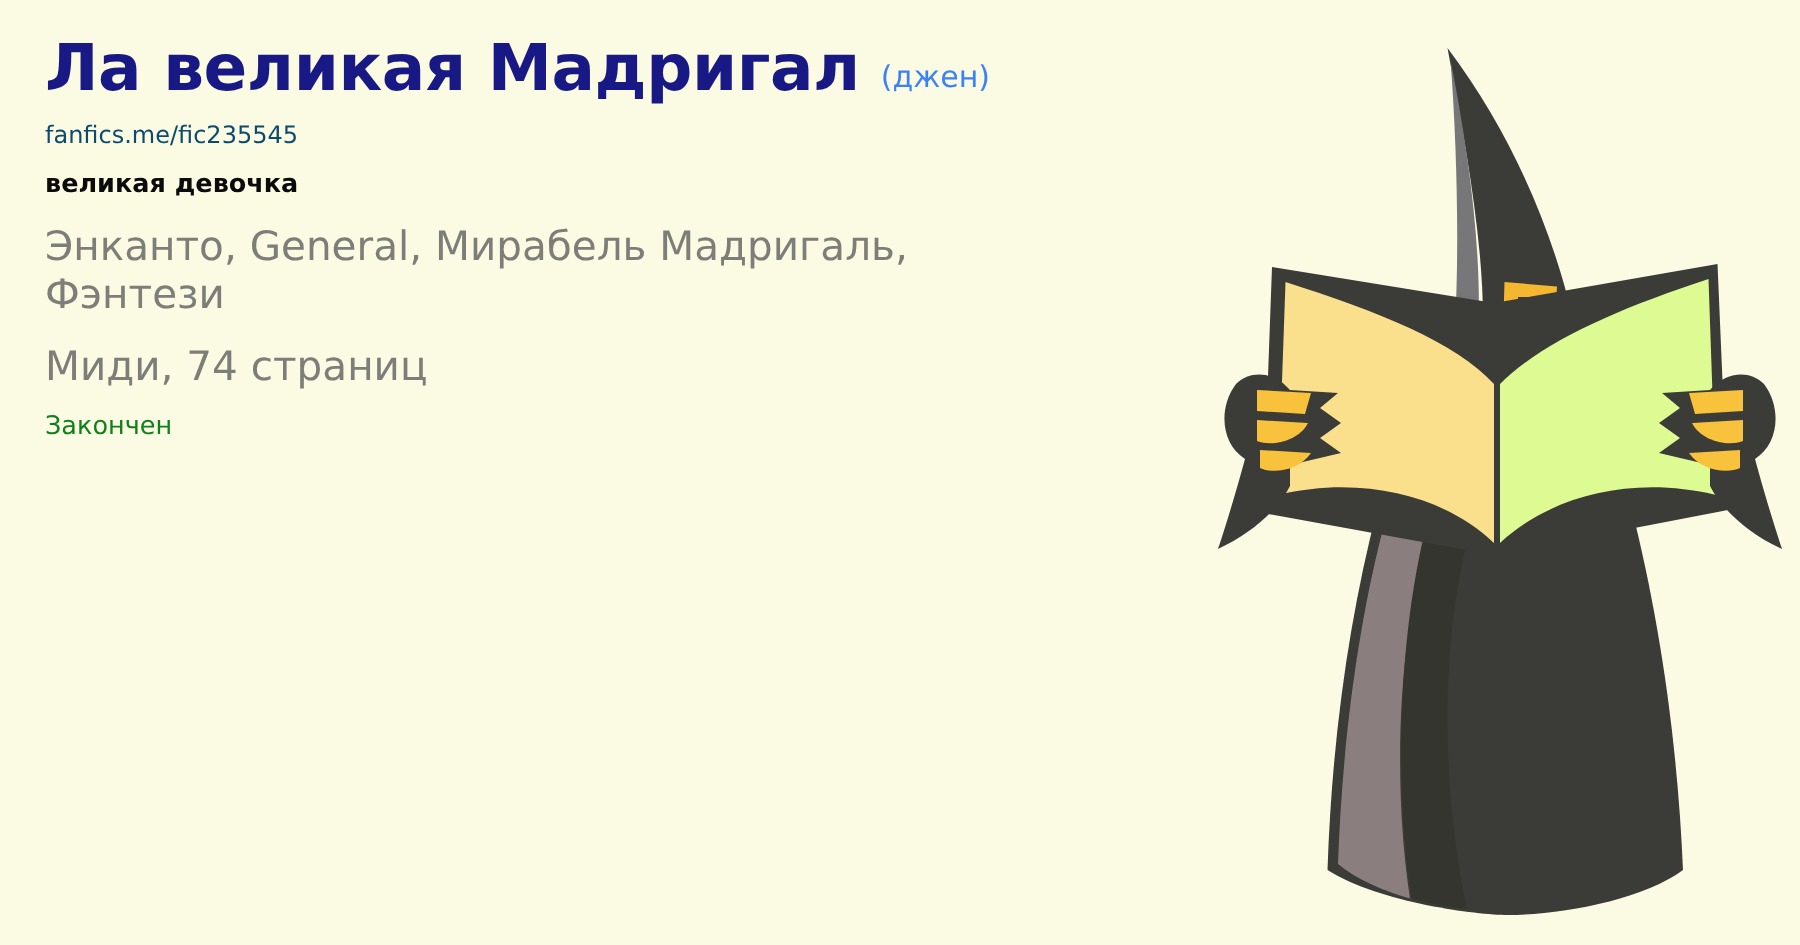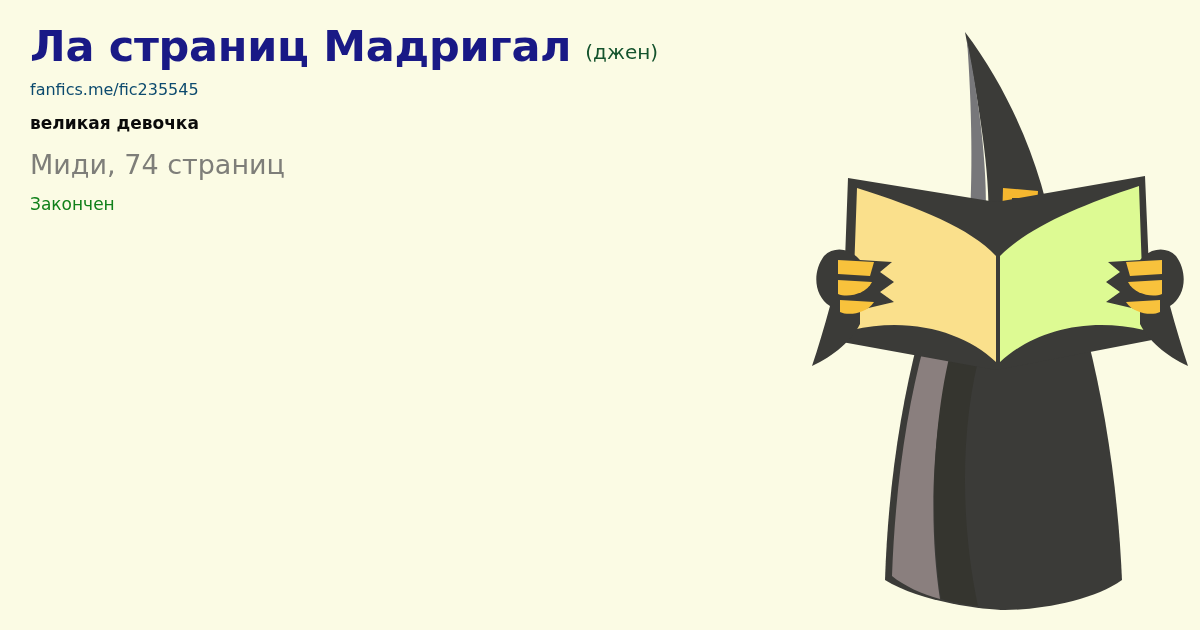--- a/index.html
+++ b/index.html
@@ -36,21 +36,21 @@
   #fic-title {
     font-size: 43px;
     font-weight: bold;
     color: #191986;
     letter-spacing: -0.3px;
     line-height: 1.05;
     white-space: nowrap;
   }
   #fic-category {
     font-size: 20px;
-    color: #14532d;
+    color: #3b82f6;
     white-space: nowrap;
     position: relative;
     top: -2px;
   }
   #fic-url {
     margin-top: 12px;
     font-size: 16px;
     color: #0c4a6e;
     line-height: 1.1;
   }
@@ -94,28 +94,29 @@
   }
 </style>
 </head>
 <body>
 
 <div id="card">
 
   <div id="text-col">
 
     <div id="title-row">
-      <span id="fic-title">Ла страниц Мадригал</span>
+      <span id="fic-title">Ла великая Мадригал</span>
       <span id="fic-category">(джен)</span>
     </div>
 
     <div id="fic-url">fanfics.me/fic235545</div>
 
     <div id="fic-subtitle">великая девочка</div>
 
+    <div id="meta-tags" class="meta-line">Энканто, General, Мирабель Мадригаль, Фэнтези</div>
 
     <div id="meta-size" class="meta-line">Миди, 74 страниц</div>
 
     <div id="meta-status">Закончен</div>
 
   </div>
 
   <div id="illustration">
     <svg viewBox="0 0 400 610" xmlns="http://www.w3.org/2000/svg">
 

